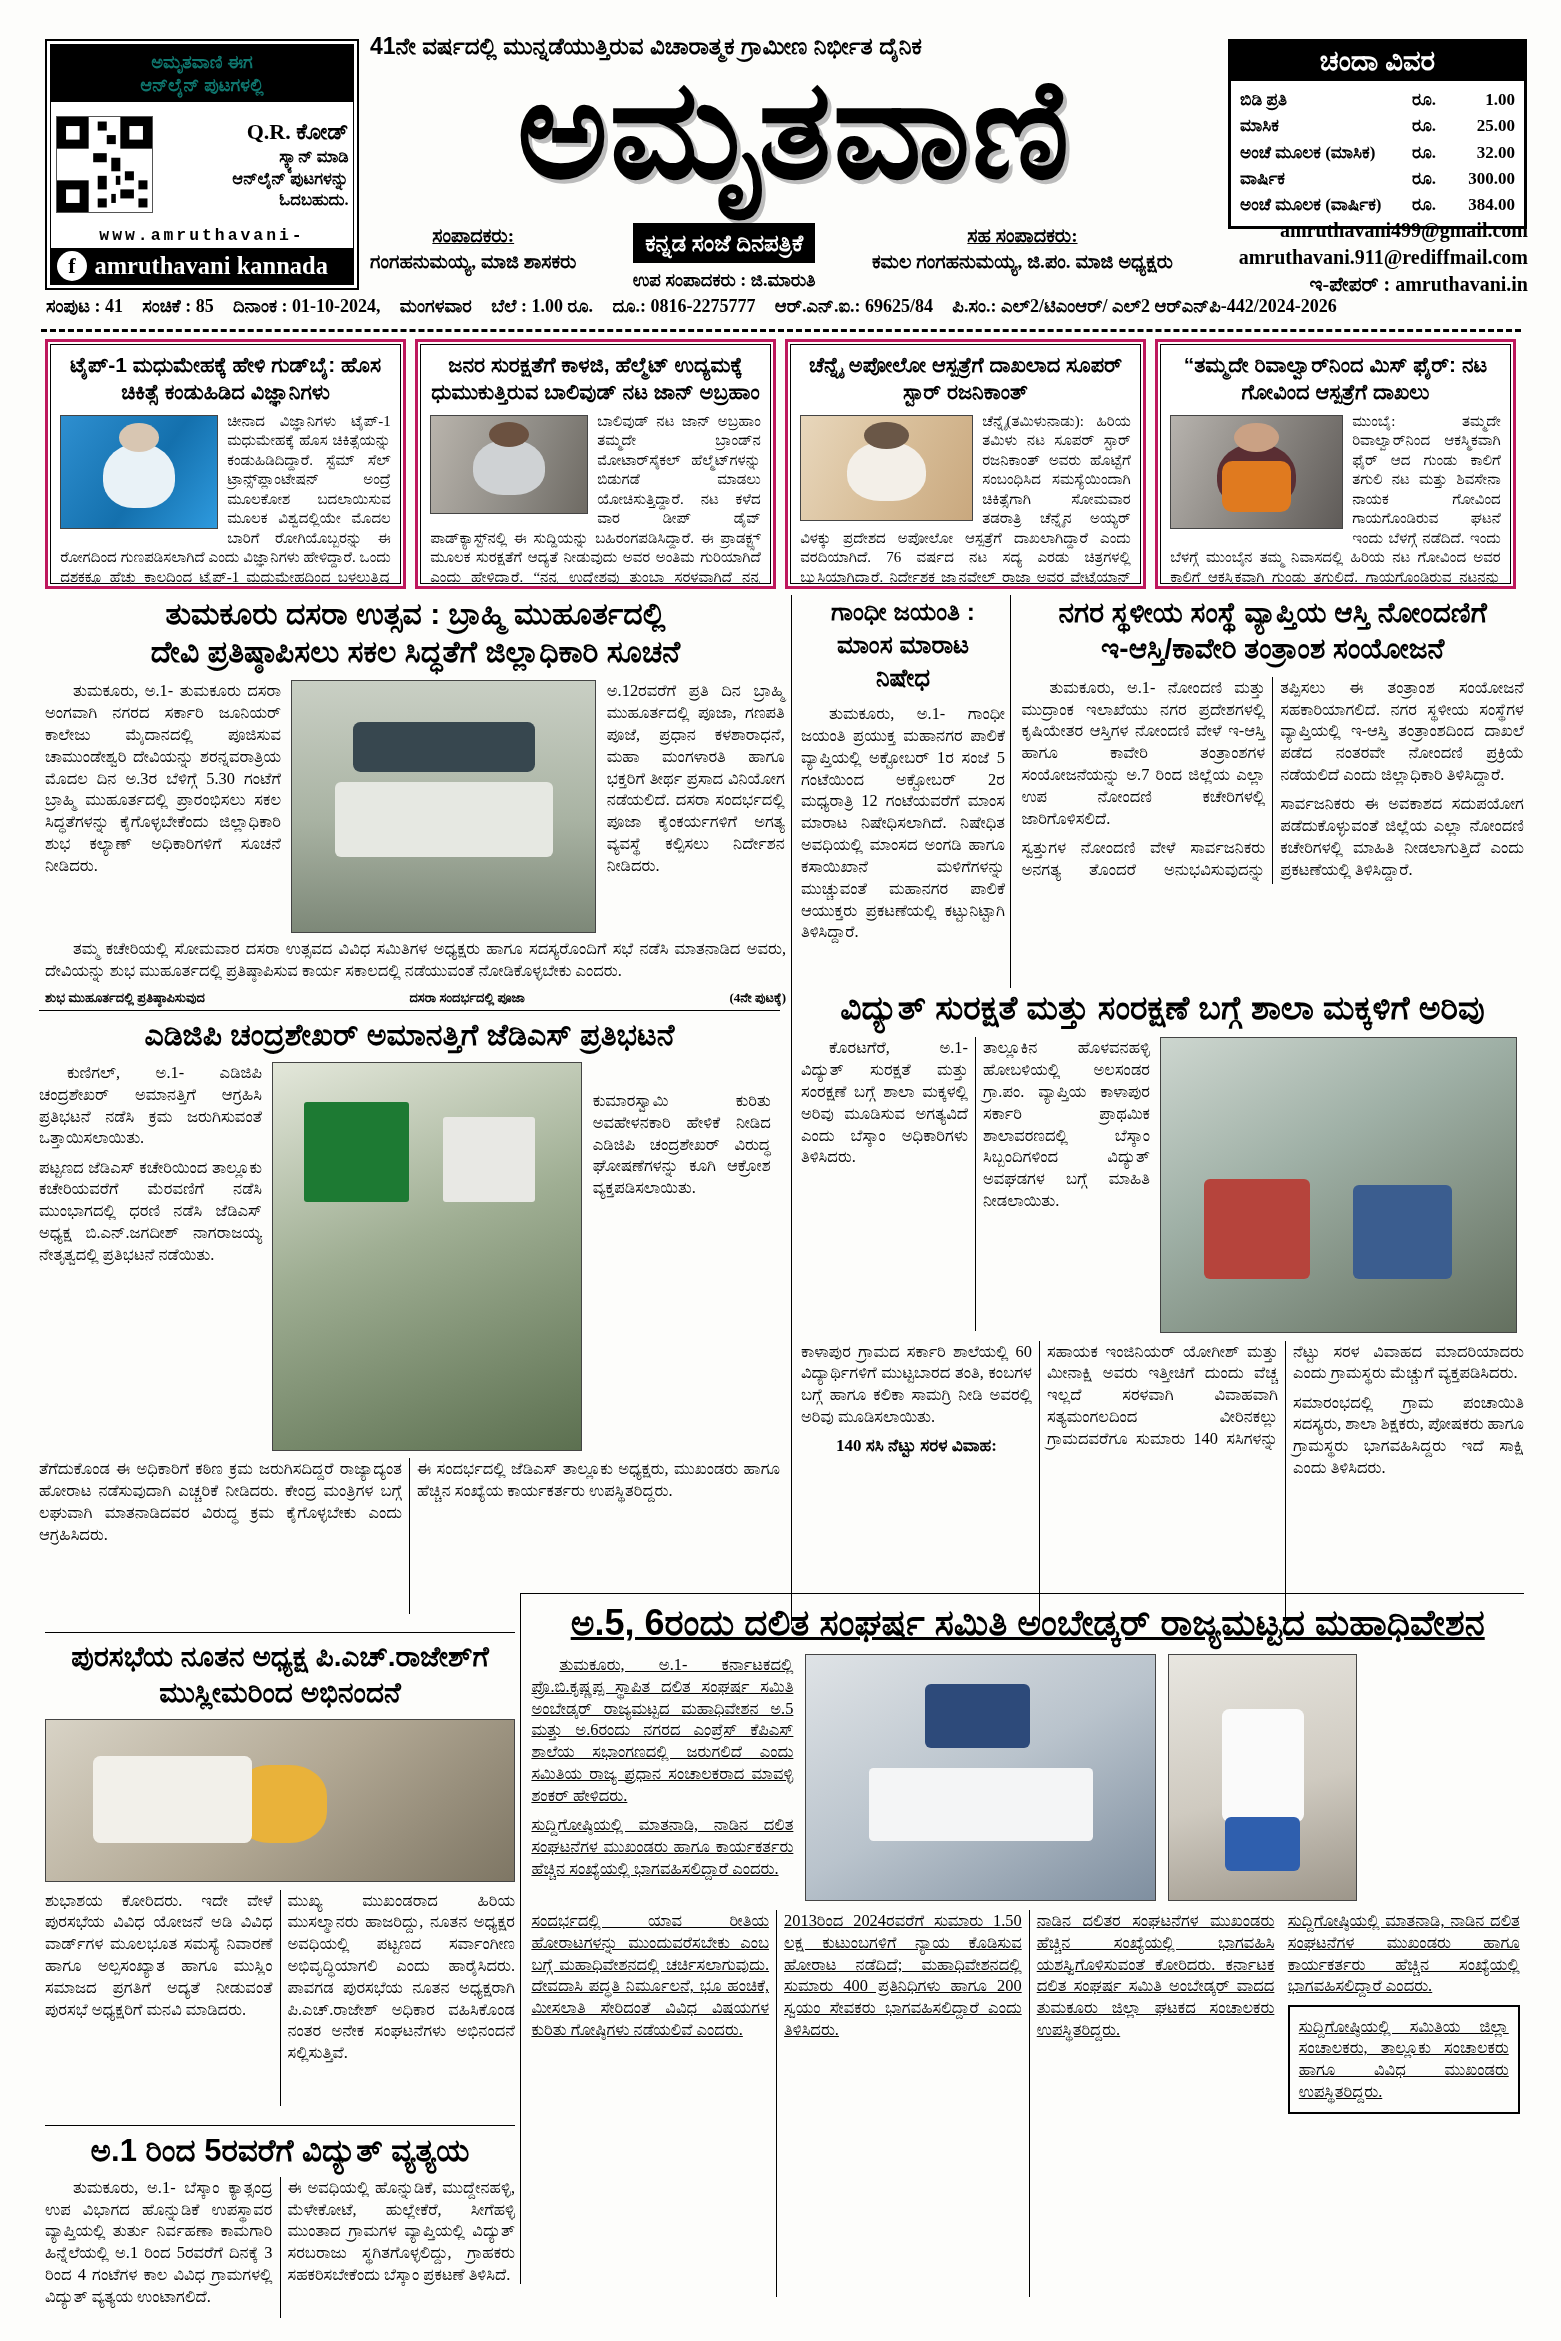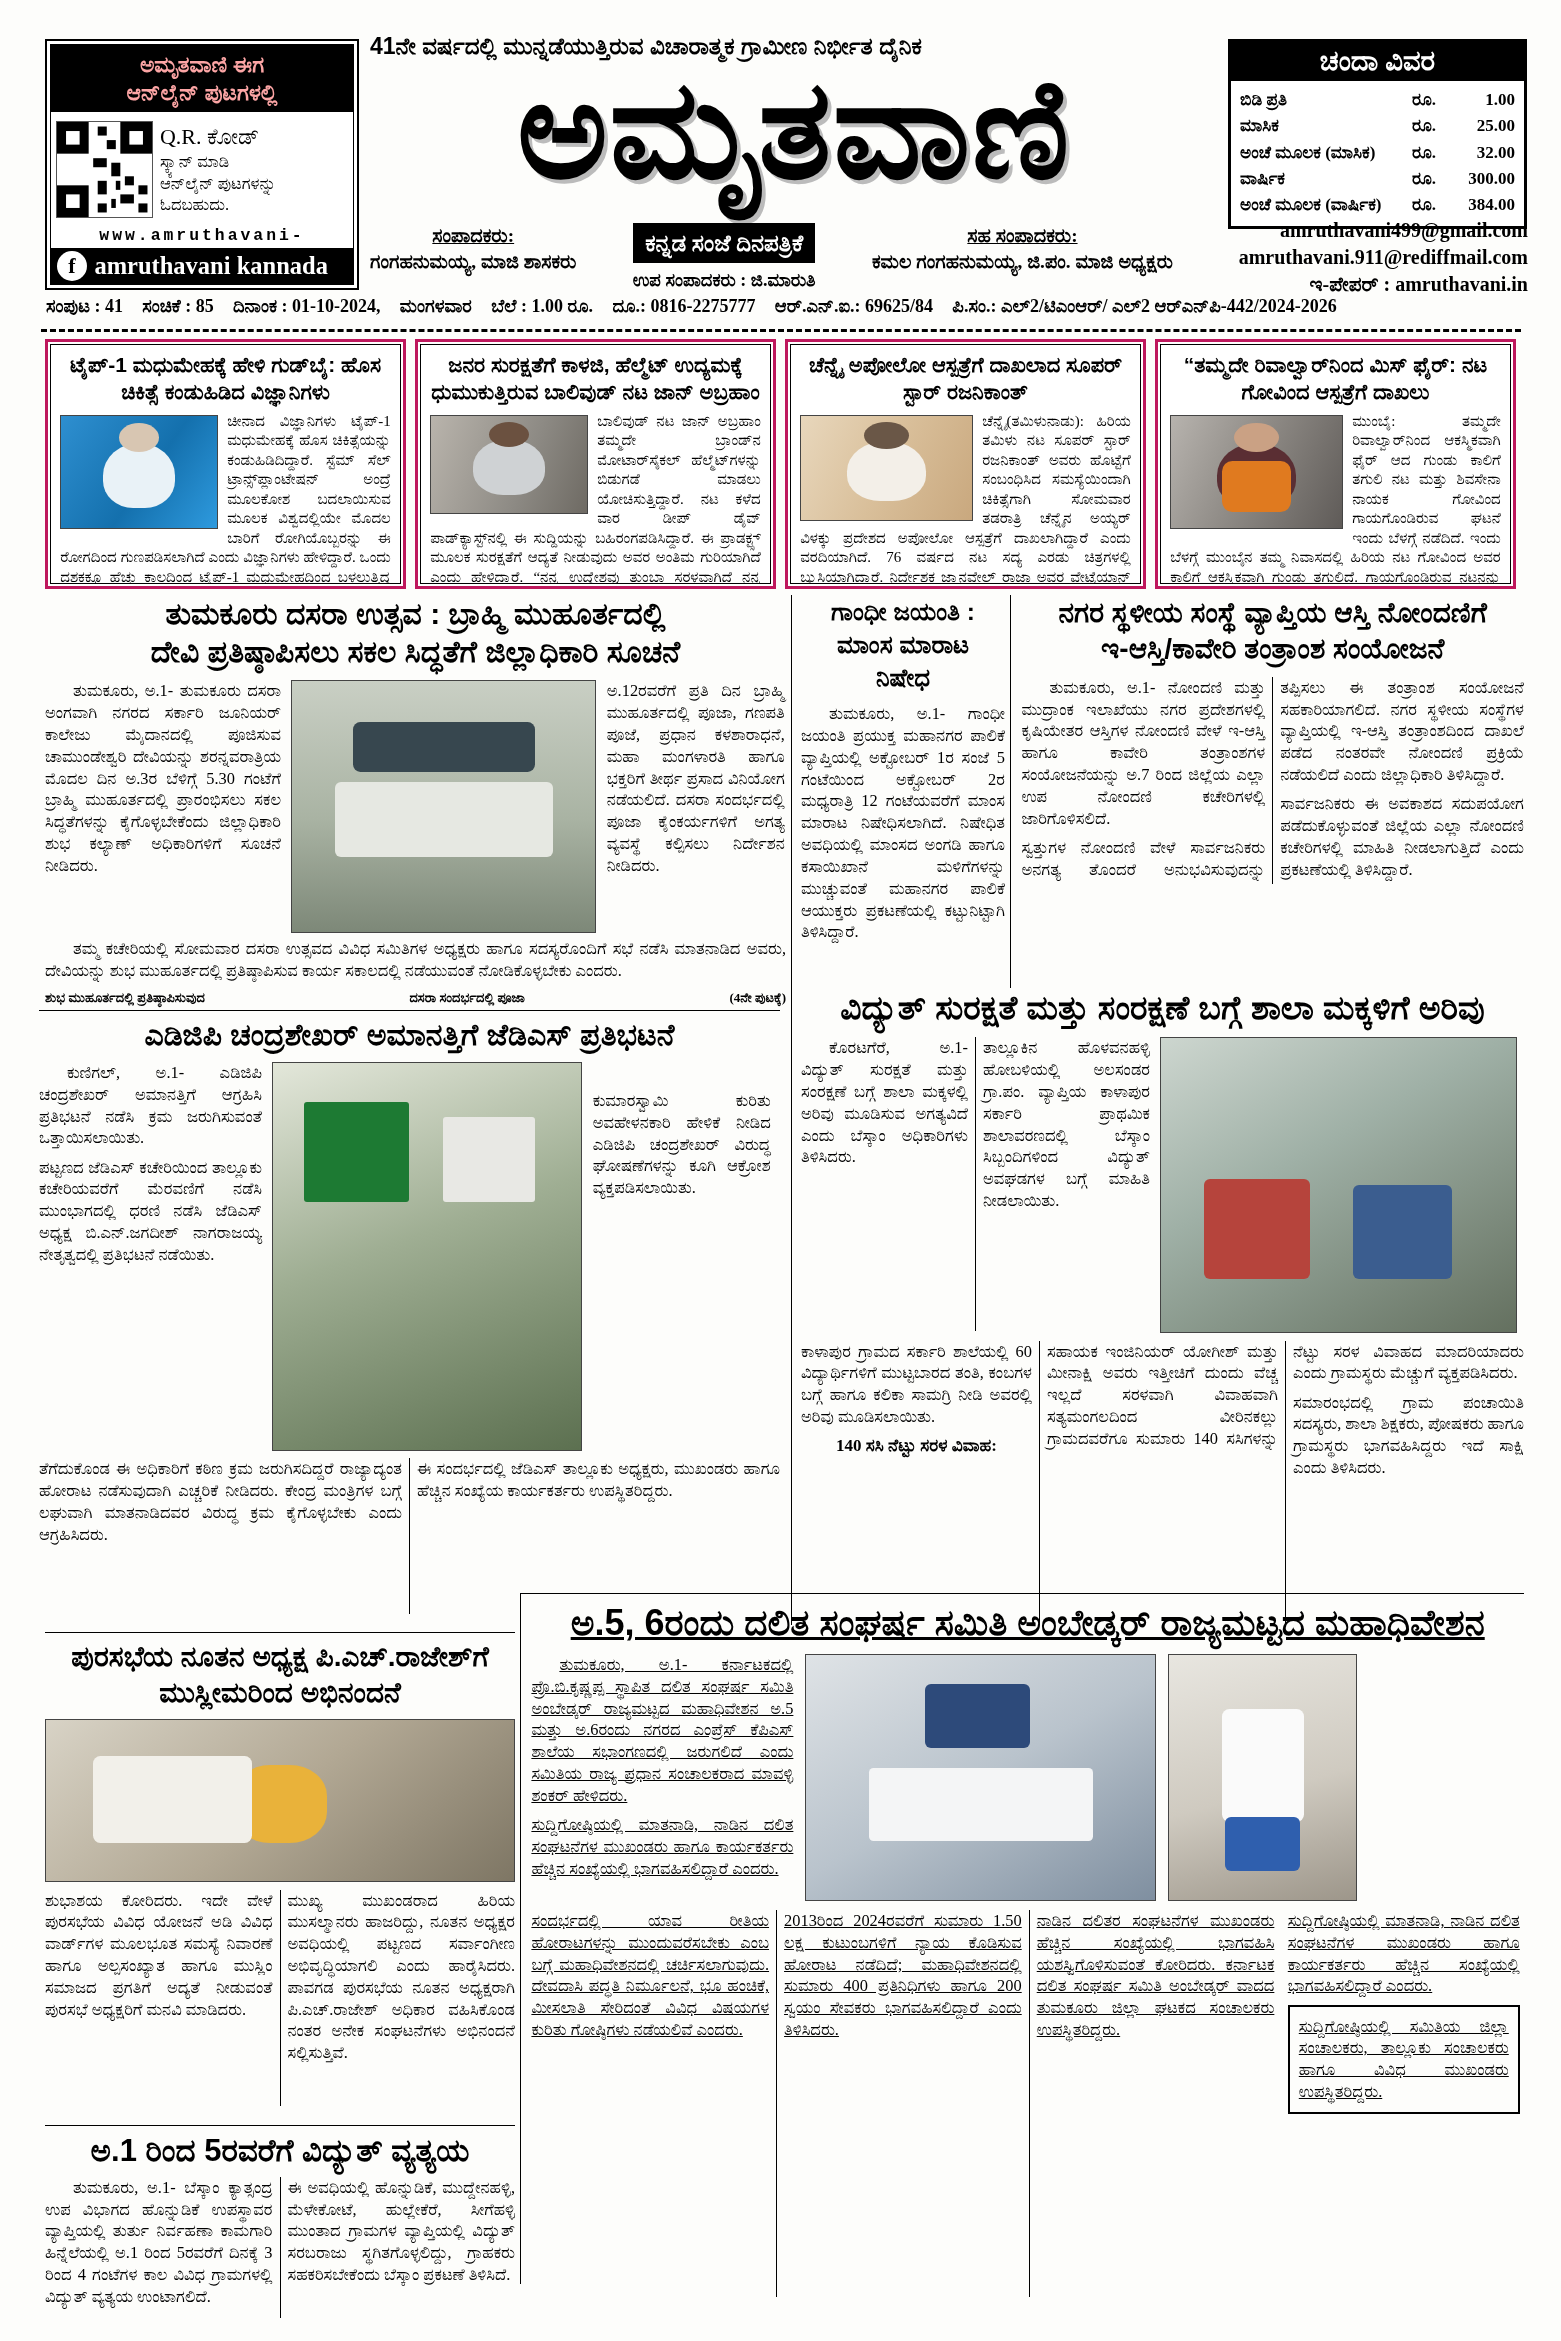--- a/index.html
+++ b/index.html
@@ -8,24 +8,24 @@
   .abs{position:absolute;box-sizing:border-box;}
   .sans{font-family:"Liberation Sans", sans-serif;}
   .body-text{font-size:16.4px;line-height:1.33;text-align:justify;}
   .small-text{font-size:15px;line-height:1.3;text-align:justify;}
   .cols2{column-count:2;column-gap:15px;column-rule:0.7px solid #000;}
   .cols3{column-count:3;column-gap:15px;column-rule:0.7px solid #000;}
   .dashed{border-top:3px dashed #000;}
   
   .promo{border:2.2px solid #000;padding:3px;background:#fff;}
   .promo-inner{border:0.7px solid #000;height:100%;box-sizing:border-box;display:flex;flex-direction:column;}
-  .promo-band{background:#000;color:#fca5a5;text-align:center;font-weight:bold;font-size:22px;line-height:1.25;padding:6px 1.5px;}
+  .promo-band{background:#000;color:#0f766e;text-align:center;font-weight:bold;font-size:18px;line-height:1.25;padding:6px 1.5px;}
   .promo-mid{display:flex;align-items:center;padding:6px 4.5px;flex:1;}
   .qr{width:95px;height:95px;border:0.7px solid #555;margin-right:7.4px;flex:none;background:#fff;}
-  .promo-txt{font-weight:normal;font-size:16.4px;text-align:left;flex:1;line-height:1.3;}
+  .promo-txt{font-weight:bold;font-size:16.4px;text-align:right;flex:1;line-height:1.3;}
   .promo-url{font-family:"Liberation Mono", monospace;font-weight:bold;font-size:16.4px;letter-spacing:3px;text-align:center;}
   .fb-band{background:#000;color:#fff;display:flex;align-items:center;gap:7.4px;padding:3px 6px;margin-top:3px;}
   .fb-circle{width:30px;height:30px;border-radius:50%;background:#fff;color:#000;font-weight:bold;
              font-size:22px;display:flex;align-items:center;justify-content:center;font-family:"Liberation Serif",serif;flex:none;}
   .fb-name{font-weight:bold;font-size:24.5px;font-family:"Liberation Serif",serif;}
   
   .tagline{font-size:23px;font-weight:bold;text-align:left;}
   .mast-title{font-size:138px;font-weight:900;text-align:center;line-height:1.0;letter-spacing:1.5px;
               font-family:"Liberation Sans",sans-serif;text-shadow:3.7px 3.7px 0 #bbb;}
   .ed-row{display:flex;justify-content:space-between;align-items:flex-start;}

